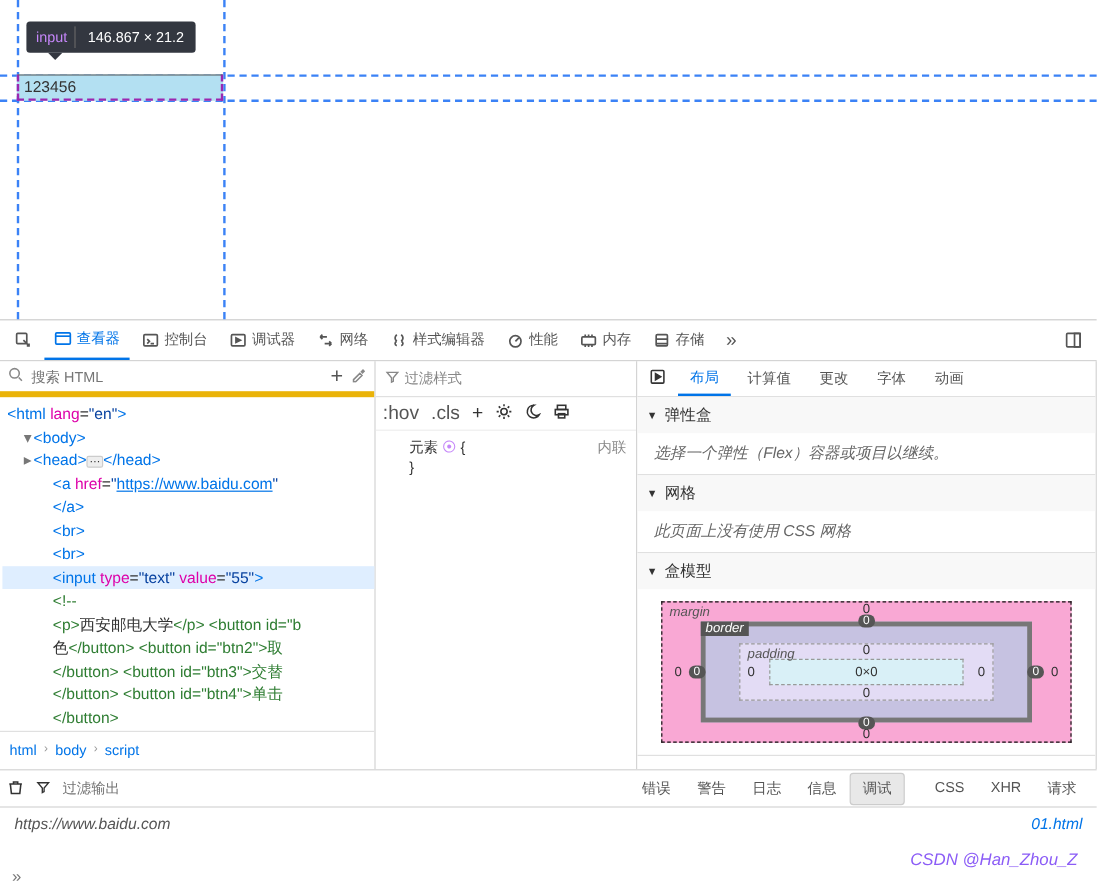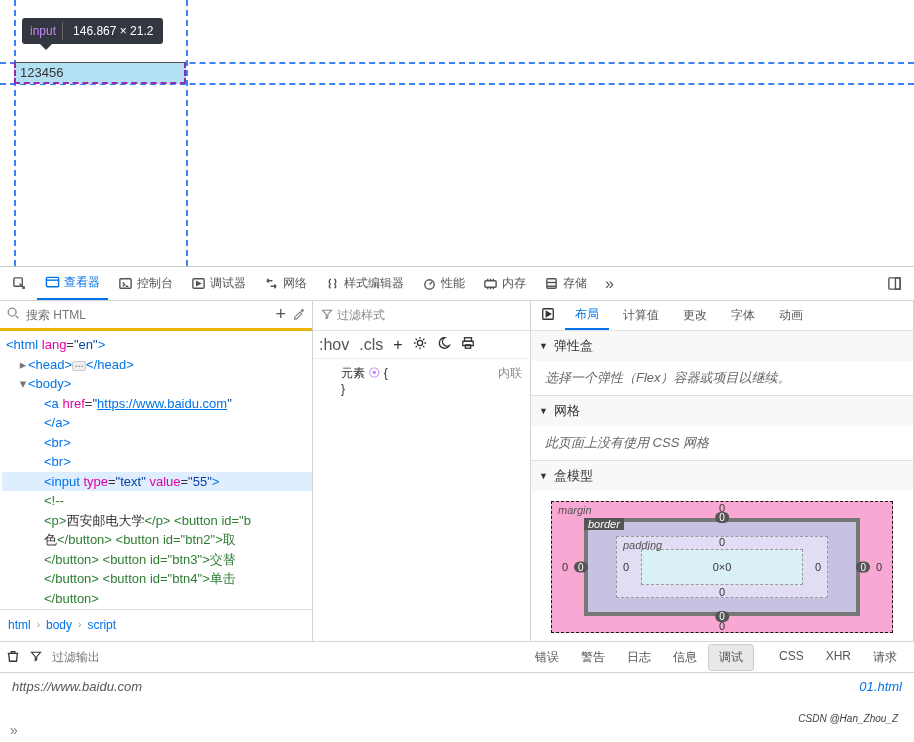--- a/index.html
+++ b/index.html
@@ -26,21 +26,21 @@
 .spacer { flex: 1; }
 
 
 .panes { display: flex; height: 340px; }
 .pane { border-right: 1px solid #d4d4d4; overflow: hidden; position: relative; }
 .pane.left { width: 313px; }
 .pane.mid { width: 218px; }
 .pane.right { flex: 1; }
 
 
-.search-row { display: flex; align-items: center; height: 30px; border-bottom: 3px solid #eab308; padding: 0 6px; gap: 6px; }
+.search-row { display: flex; align-items: center; height: 30px; border-bottom: 5px solid #eab308; padding: 0 6px; gap: 6px; }
 .search-row input { flex: 1; border: none; outline: none; font-size: 12px; color: #888; }
 .search-row .ico { color: #888; }
 
 
 .dom { padding: 4px 0 4px 2px; font-family: Consolas, monospace; font-size: 13px; line-height: 1.5; overflow: auto; height: 278px; }
 .dom .row { white-space: nowrap; padding: 0 4px; }
 .dom .row.sel { background: #dfeeff; }
 .tw { display:inline-block; width:10px; text-align:center; color:#777; }
 .tag-c { color: #0074e8; }
 .attr-n { color: #dd00a9; }
@@ -69,35 +69,35 @@
 .r-body { overflow: auto; height: 310px; }
 .section { border-bottom: 1px solid #e0e0e0; }
 .sec-head { display: flex; align-items: center; height: 30px; padding: 0 8px; gap: 6px; font-size: 13px; color: #333; background: #f8f8f8; }
 .sec-body { padding: 8px 14px; font-style: italic; color: #666; font-size: 13px; }
 
 
 .boxmodel { padding: 10px 20px; }
 .bm-margin { border: 1px dashed #111; background: #f9a8d4; padding: 16px 32px; position: relative; font-size: 11px; }
 .bm-border { background: #c6c2e1; border: 4px solid #777; padding: 14px 28px; position: relative; }
 .bm-padding { background: #e3dcf5; border: 1px dashed #999; padding: 12px 24px; position: relative; }
-.bm-content { background: #d9f0f7; border: 1px dashed #999; height: 36px; display:flex; align-items:center; justify-content:center; font-size:11px; }
+.bm-content { background: #d9f0f7; border: 1px dashed #999; height: 22px; display:flex; align-items:center; justify-content:center; font-size:11px; }
 .bm-lbl { position: absolute; left: 6px; top: 2px; font-style: italic; font-size: 11px; color: #555; }
 .bm-val { position: absolute; font-size: 11px; color: #333; background: rgba(255,255,255,0); padding: 0 2px; }
 .bm-pill { background:#555; color:#fff; border-radius:8px; padding:0 4px; font-size:10px; }
 
 
 .console-row { height: 32px; border-top: 1px solid #d4d4d4; border-bottom: 1px solid #d4d4d4; display: flex; align-items: center; padding: 0 6px; gap: 10px; }
 .console-row input { border:none; outline:none; flex:0 0 120px; color:#888; font-size:12px; }
 .console-tabs { display:flex; gap:0; margin-left:auto; }
 .ct { padding: 4px 10px; font-size: 12px; color:#555; border:1px solid transparent; }
 .ct.sel { background:#e8e8e8; border:1px solid #ccc; border-radius:3px; }
 .c-line { padding: 6px 12px; font-family: Consolas, monospace; font-size: 13px; font-style: italic; color: #555; display:flex; justify-content:space-between; }
 .c-line .src { color:#0074e8; }
 
-.watermark { position:absolute; right:16px; bottom:18px; color:#404040; font-size:10px; font-style:italic; z-index:10; }
+.watermark { position:absolute; right:16px; bottom:18px; color:#8b5cf6; font-size:14px; font-style:italic; z-index:10; }
 
 .chevmore { position:absolute; left:10px; bottom:4px; color:#777; font-size:14px; }
 
 svg { stroke: currentColor; fill: none; stroke-width: 1.5; }
 </style>
 </head>
 <body>
 
 <div class="page-area">
   <div class="dashed-col" style="left:14px"></div>
@@ -203,22 +203,22 @@
       <span class="ico" style="font-size:18px;color:#555">+</span>
       <span class="ico">
         <svg width="14" height="14" viewBox="0 0 16 16">
             <path d="M3 13l6-6 2 2-6 6H3v-2zM10 6l2-2 1 1-2 2"></path>
           </svg>
       </span>
     </div>
 
     <div class="dom">
       <div class="row"><span class="tag-c">&lt;html</span> <span class="attr-n">lang</span>=<span class="attr-v">"en"</span><span class="tag-c">&gt;</span></div>
+      <div class="row" style="padding-left:16px"><span class="tw">▾</span><span class="tag-c">&lt;body&gt;</span></div>
       <div class="row" style="padding-left:16px"><span class="tw">▸</span><span class="tag-c">&lt;head&gt;</span><span class="ellip">⋯</span><span class="tag-c">&lt;/head&gt;</span></div>
-      <div class="row" style="padding-left:16px"><span class="tw">▾</span><span class="tag-c">&lt;body&gt;</span></div>
       <div class="row" style="padding-left:42px"><span class="tag-c">&lt;a</span> <span class="attr-n">href</span>=<span class="attr-v">"</span><span class="link">https://www.baidu.com</span><span class="attr-v">"</span></div>
       <div class="row" style="padding-left:42px"><span class="tag-c">&lt;/a&gt;</span></div>
       <div class="row" style="padding-left:42px"><span class="tag-c">&lt;br&gt;</span></div>
       <div class="row" style="padding-left:42px"><span class="tag-c">&lt;br&gt;</span></div>
       <div class="row sel" style="padding-left:42px"><span class="tag-c">&lt;input</span> <span class="attr-n">type</span>=<span class="attr-v">"text"</span> <span class="attr-n">value</span>=<span class="attr-v">"55"</span><span class="tag-c">&gt;</span></div>
       <div class="row" style="padding-left:42px"><span class="cmt">&lt;!--</span></div>
       <div class="row" style="padding-left:42px"><span class="cmt">&lt;p&gt;</span><span class="txt">西安邮电大学</span><span class="cmt">&lt;/p&gt; &lt;button id="b</span></div>
       <div class="row" style="padding-left:42px"><span class="txt">色</span><span class="cmt">&lt;/button&gt; &lt;button id="btn2"&gt;取</span></div>
       <div class="row" style="padding-left:42px"><span class="cmt">&lt;/button&gt; &lt;button id="btn3"&gt;交替</span></div>
       <div class="row" style="padding-left:42px"><span class="cmt">&lt;/button&gt; &lt;button id="btn4"&gt;单击</span></div>

